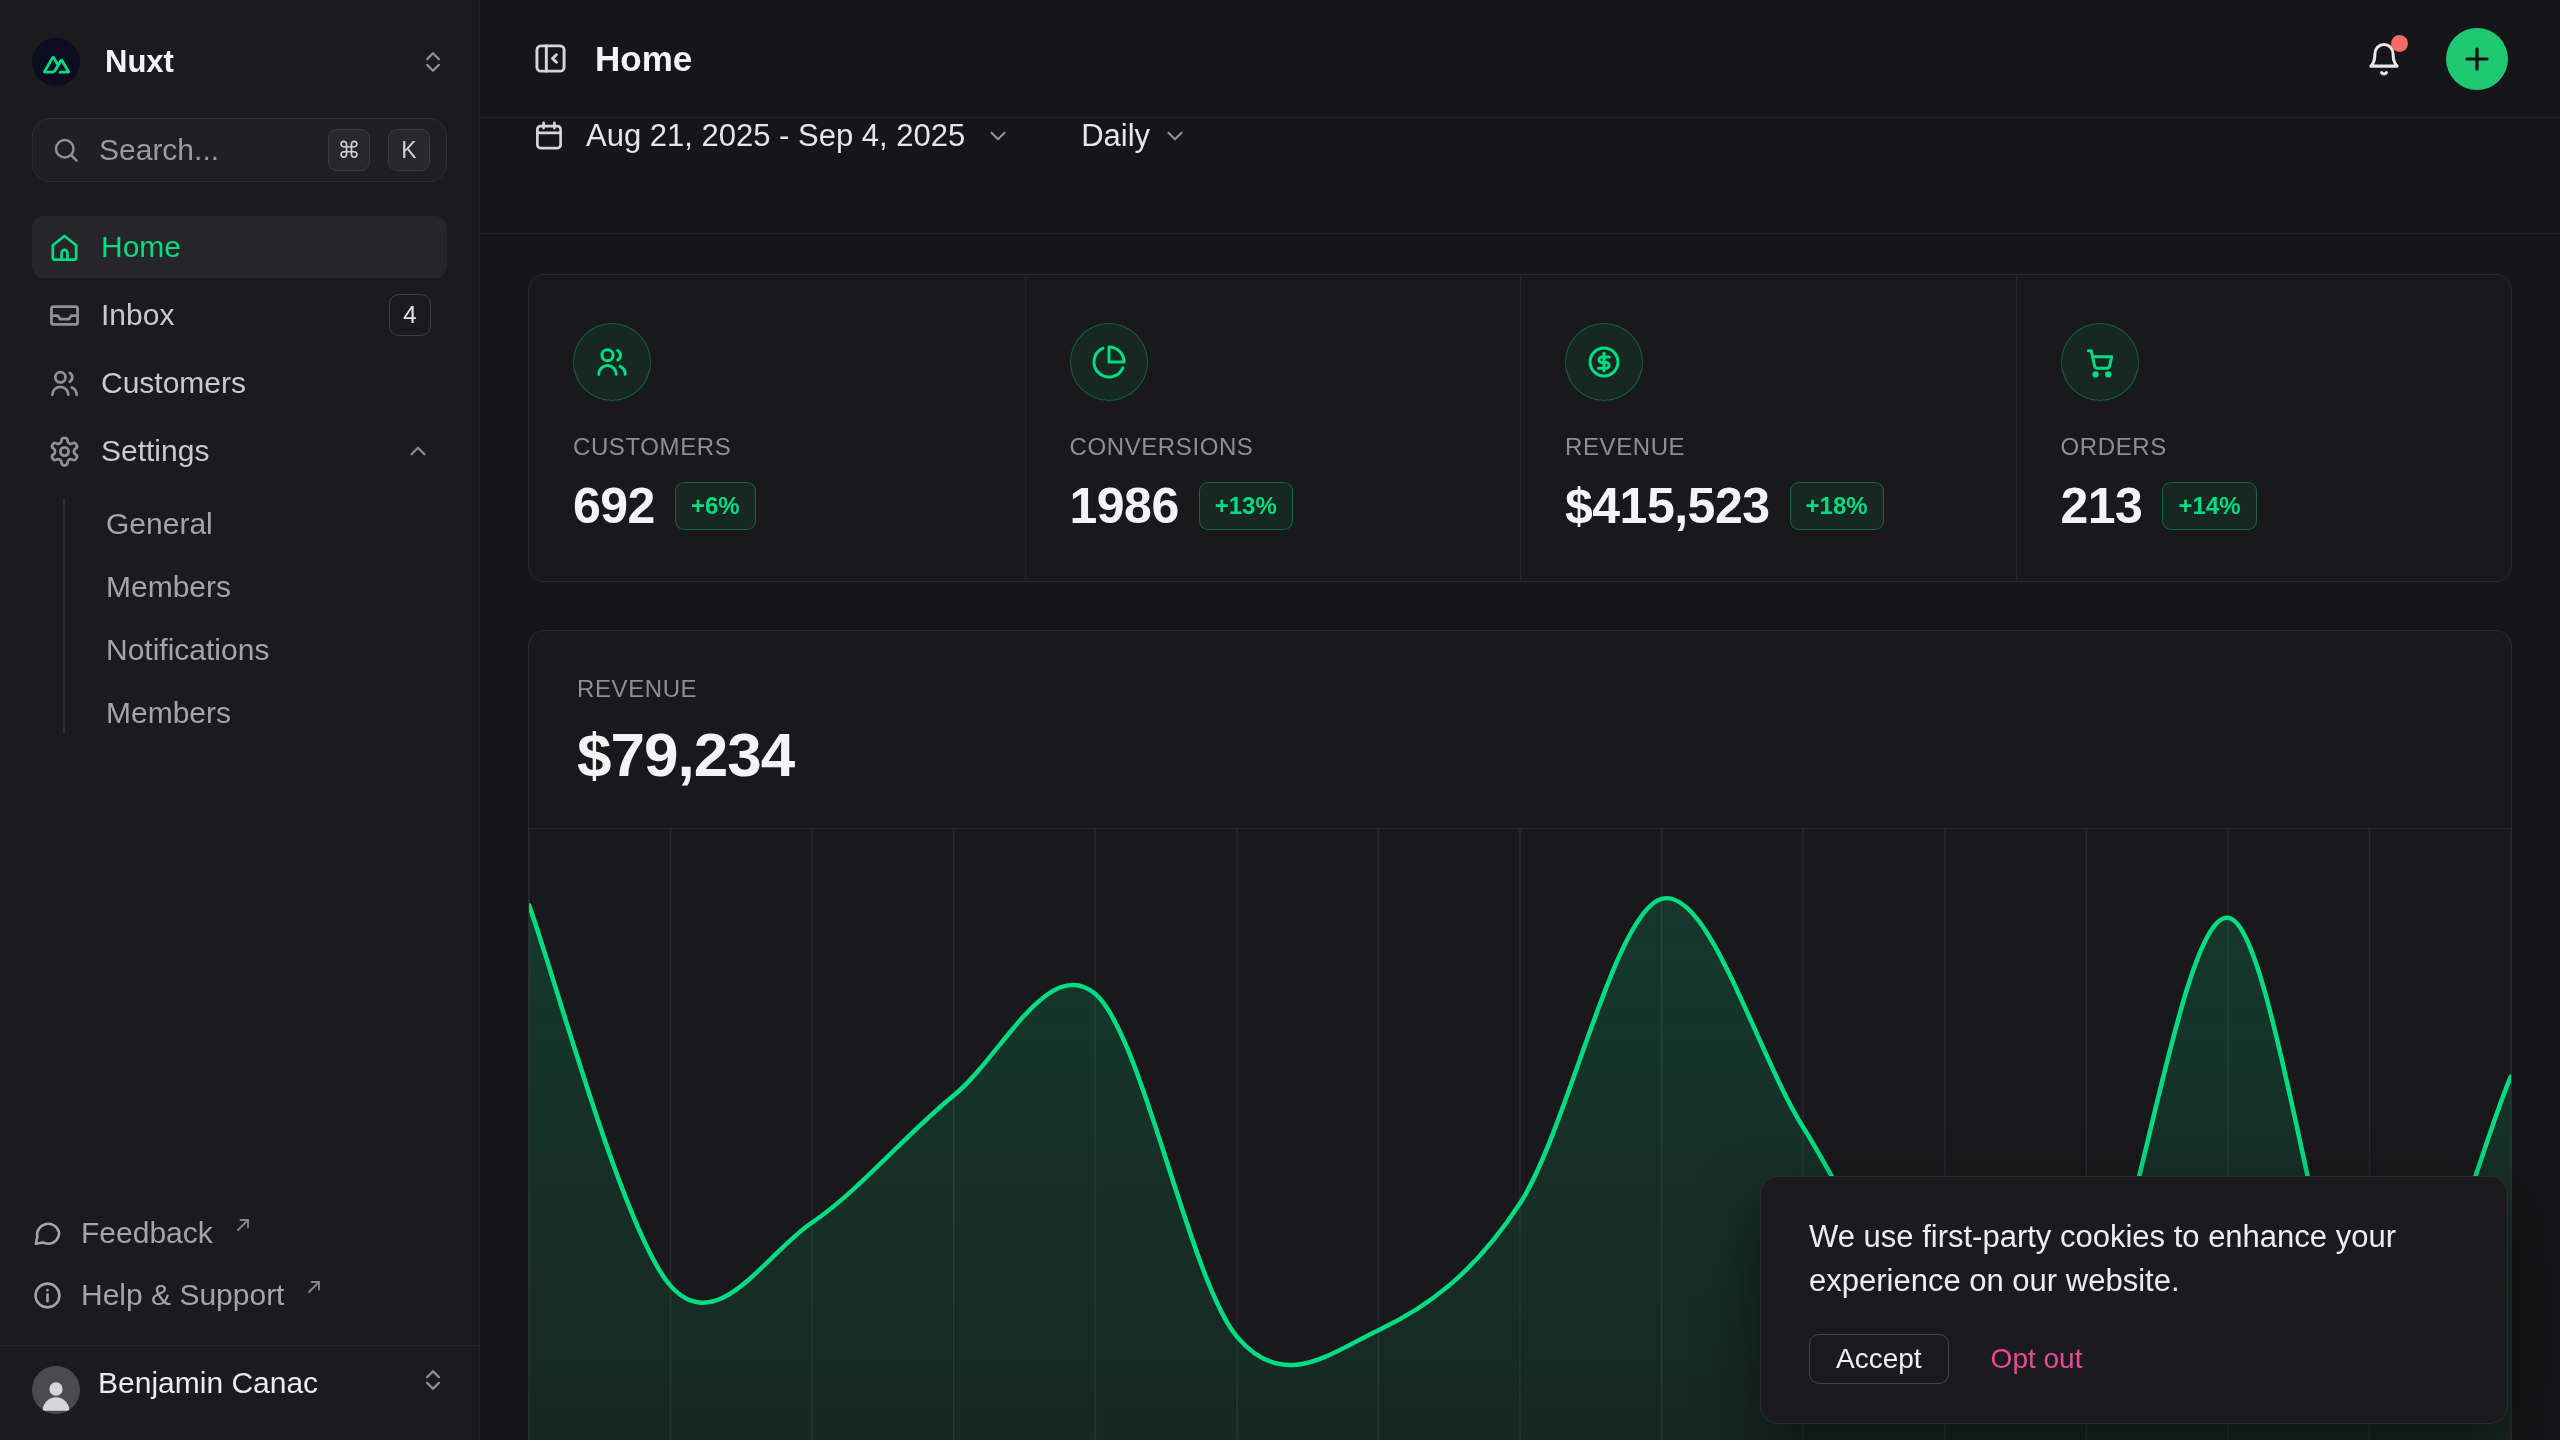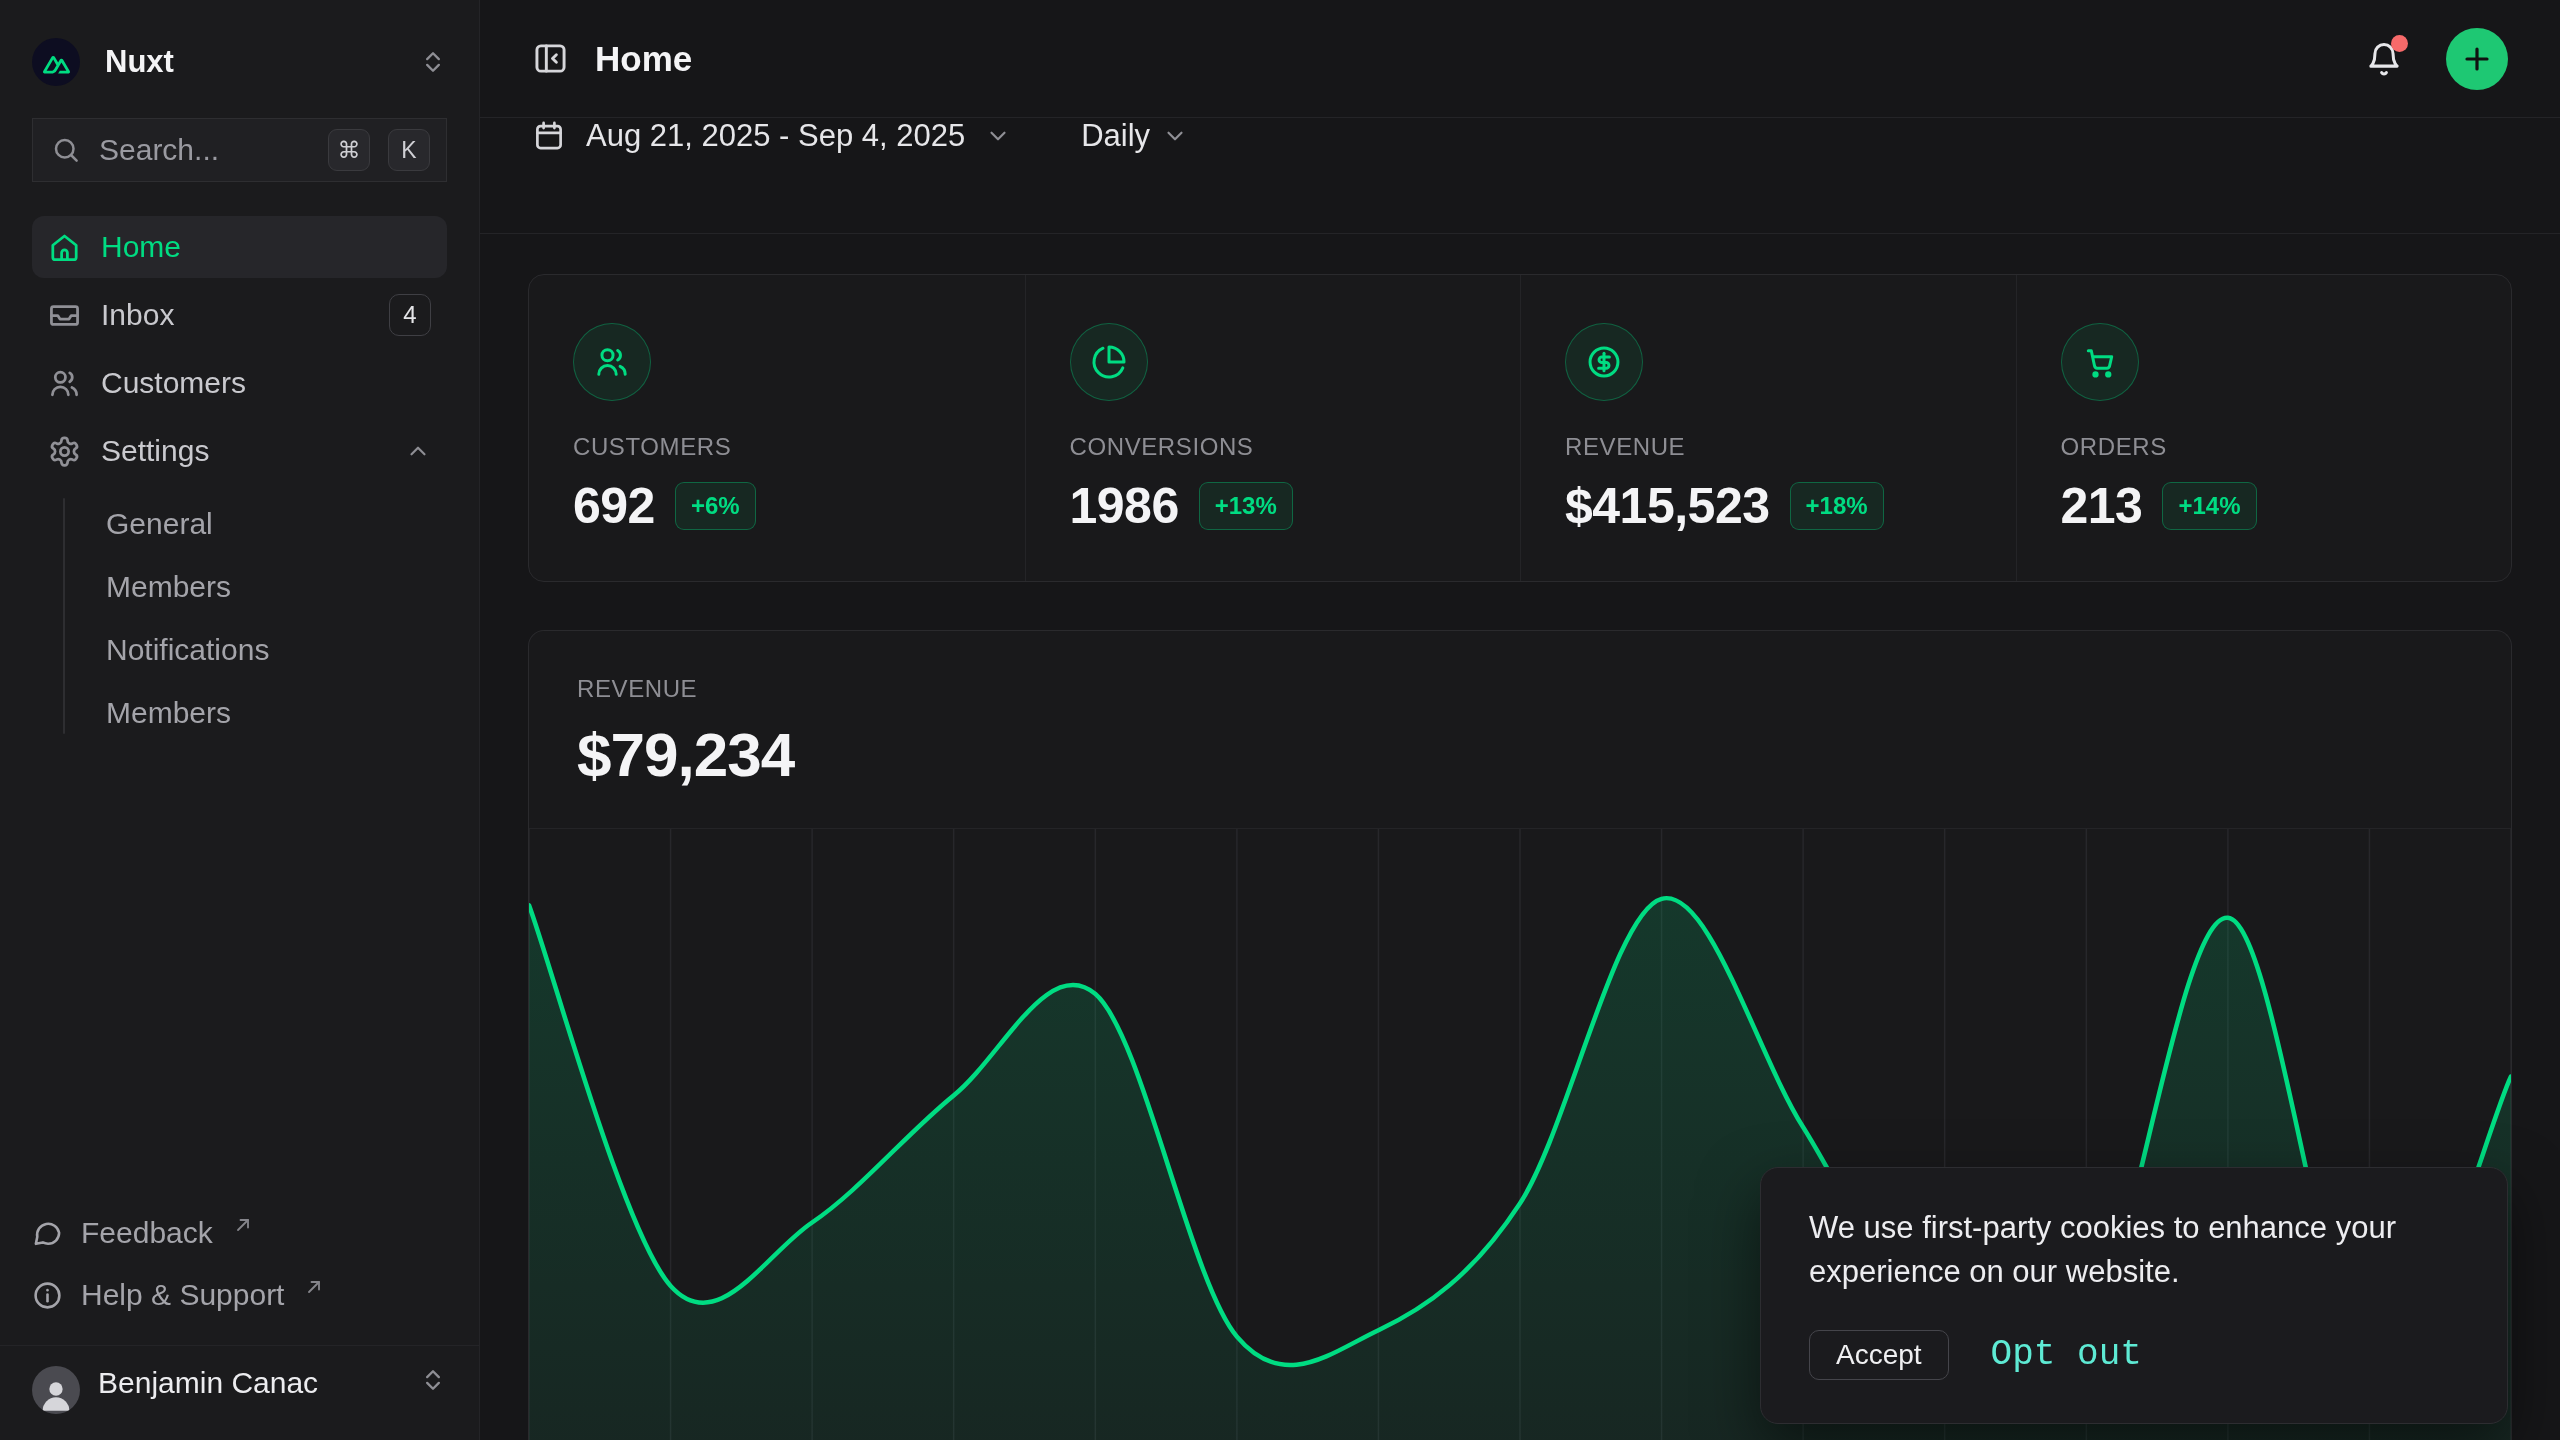--- a/index.html
+++ b/index.html
@@ -23,21 +23,21 @@
 
   
   .sidebar{width:480px;min-width:480px;height:100%;background:var(--bg-sidebar);border-right:1px solid var(--border-soft);display:flex;flex-direction:column;padding:0 32px}
   .logo-row{display:flex;align-items:center;gap:25px;margin-top:34px;height:56px;cursor:pointer}
   .logo-circle{width:48px;height:48px;border-radius:50%;background:#0d0d21;display:flex;align-items:center;justify-content:center}
   .brand-name{font-size:31px;font-weight:600;color:var(--txt)}
   .spacer-x{flex:1}
   .icon{flex:none}
   .muted-ic{color:var(--txt-dim)}
 
-  .search-box{margin-top:28px;height:64px;border-radius:0;background:#202023;border:1px solid #2e2e31;display:flex;align-items:center;gap:18px;padding:0 16px 0 18px;cursor:text}
+  .search-box{margin-top:28px;height:64px;border-radius:18px;background:#202023;border:1px solid #2e2e31;display:flex;align-items:center;gap:18px;padding:0 16px 0 18px;cursor:text}
   .search-box .ph{font-size:30px;color:var(--txt-muted)}
   .kbd{min-width:42px;height:42px;border-radius:9px;background:#28282c;border:1px solid #3a3a3e;color:#cfcfd4;font-size:23px;display:flex;align-items:center;justify-content:center;padding:0 8px}
 
   .nav{margin-top:34px;display:flex;flex-direction:column;gap:6px}
   .nav-item{height:62px;border-radius:12px;display:flex;align-items:center;gap:20px;padding:0 16px;font-size:30px;font-weight:500;color:var(--txt-mid);cursor:pointer}
   .nav-item .ic{color:#909096}
   .nav-item.active{background:#26262a;color:var(--accent)}
   .nav-item.active .ic{color:var(--accent)}
   .count-badge{margin-left:auto;min-width:42px;height:42px;border-radius:10px;border:1px solid #3f3f44;color:#e4e4e7;font-size:24px;display:flex;align-items:center;justify-content:center}
   .trail{margin-left:auto;color:var(--txt-dim)}
@@ -86,21 +86,21 @@
   .revenue-label{font-size:24px;font-weight:500;letter-spacing:.6px;color:var(--txt-dim)}
   .revenue-value{font-size:62px;font-weight:700;letter-spacing:-1px;color:var(--txt);margin-top:16px}
   .chart-area{flex:1;border-top:1px solid var(--border-soft);position:relative}
   .chart-area svg{position:absolute;inset:0;width:100%;height:100%}
 
   
   .cookie{position:absolute;right:52px;bottom:16px;width:748px;background:#1b1b1e;border:1px solid #2d2d31;border-radius:18px;padding:38px 48px 36px;box-shadow:0 24px 60px rgba(0,0,0,.5);z-index:10}
   .cookie-msg{font-size:31px;line-height:1.42;color:#ededf0}
   .cookie-actions{display:flex;align-items:center;gap:38px;margin-top:28px}
   .btn-accept{background:transparent;border:1px solid #45454b;border-radius:10px;color:#f0f0f2;font-size:28px;font-family:inherit;padding:8px 26px;cursor:pointer}
-  .btn-optout{background:none;border:none;color:#5eead4;font-size:36px;font-family:Liberation Mono, monospace;cursor:pointer;padding:12px 4px}
+  .btn-optout{background:none;border:none;color:#ec4899;font-size:28px;font-family:Liberation Sans, sans-serif;cursor:pointer;padding:12px 4px}
 </style>
 </head>
 <body>
 
 <aside class="sidebar">
 
   <div class="logo-row">
     <span class="logo-circle">
       <svg width="27" height="23" viewBox="0 0 24 20">
           <path fill="#00dc82" d="M13.464 19.83h8.922c.283 0 .562-.073.807-.21a1.61 1.61 0 0 0 .591-.574 1.53 1.53 0 0 0 .216-.783 1.53 1.53 0 0 0-.217-.782L17.792 7.414a1.61 1.61 0 0 0-.591-.573 1.65 1.65 0 0 0-.807-.21c-.284 0-.562.073-.807.21a1.61 1.61 0 0 0-.591.573l-1.532 2.597-2.996-5.074a1.613 1.613 0 0 0-.592-.573 1.654 1.654 0 0 0-.807-.21c-.284 0-.562.072-.807.21a1.613 1.613 0 0 0-.592.573L.216 17.481A1.53 1.53 0 0 0 0 18.263c0 .274.074.544.216.783.142.238.346.436.591.573.245.138.524.21.807.21h5.6c2.22 0 3.856-.954 4.982-2.816l2.733-4.632 1.464-2.475 4.395 7.448h-5.859l-1.465 2.475ZM7.123 17.352l-3.908-.001 5.858-9.929 2.923 4.965-1.957 3.318c-.748 1.207-1.597 1.647-2.916 1.647Z"></path>

